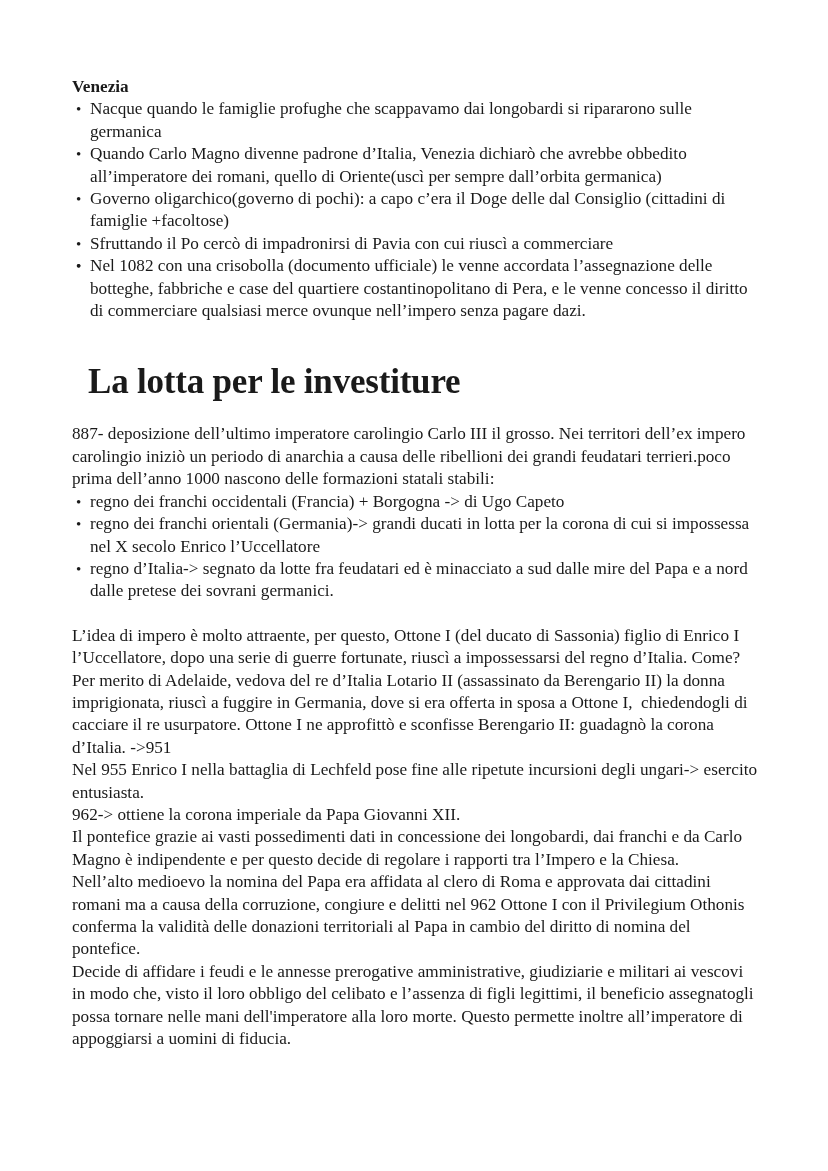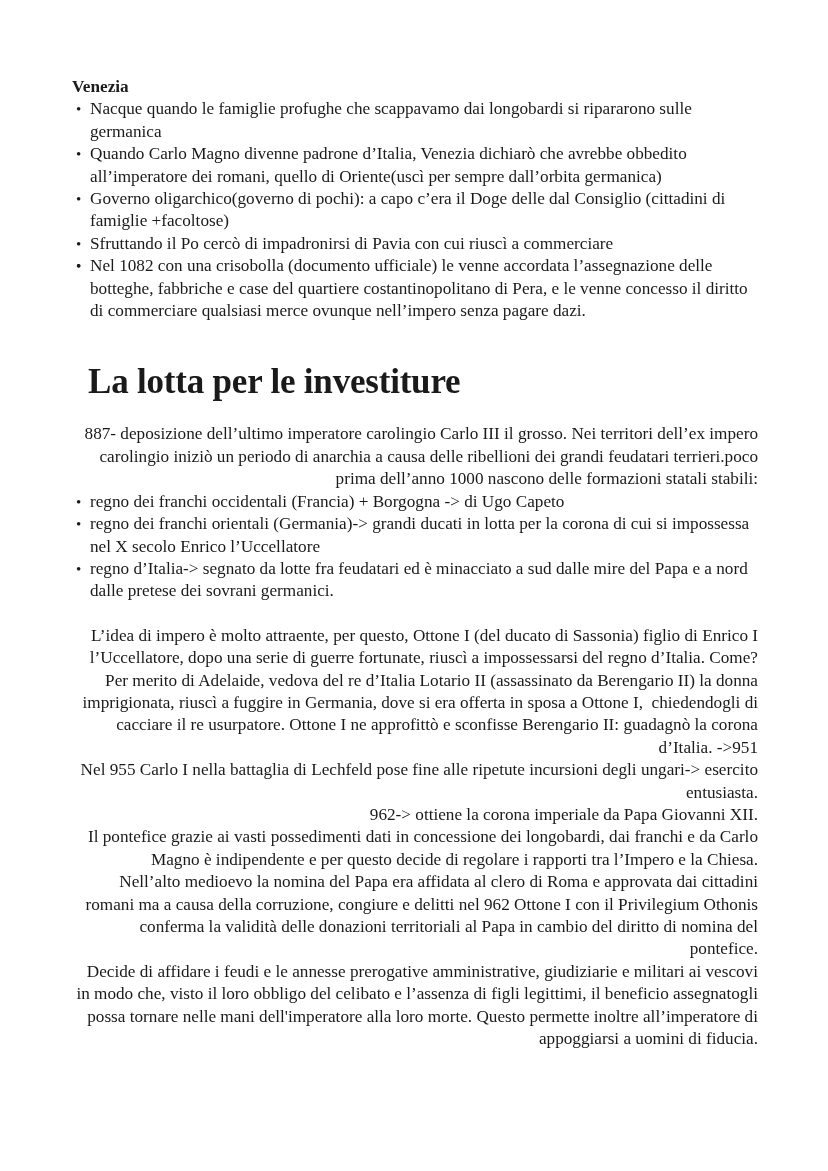--- a/index.html
+++ b/index.html
@@ -25,21 +25,21 @@
     overflow: hidden;
   }
   .doc-body {
     width: 686px;
   }
   
   .para {
     font-size: 17.2px;
     line-height: 22.4px;
     margin: 0;
-    text-align: right;
+    text-align: left;
     white-space: pre-wrap;
   }
   .subhead {
     font-size: 17.2px;
     line-height: 22.4px;
     font-weight: bold;
     margin: 0;
   }
   .title {
     font-size: 35px;
@@ -100,21 +100,21 @@
       <p class="para"><span>887- deposizione dell’ultimo imperatore carolingio Carlo III il grosso. Nei territori dell’ex impero carolingio iniziò un periodo di anarchia a causa delle ribellioni dei grandi feudatari terrieri.poco prima dell’anno 1000 nascono delle formazioni statali stabili:</span></p>
       <ul class="bullets">
           <li><span class="dot">•</span><span><span>regno dei franchi occidentali (Francia) + Borgogna -&gt; di Ugo Capeto</span></span></li>
           <li><span class="dot">•</span><span><span>regno dei franchi orientali (Germania)-&gt; grandi ducati in lotta per la corona di cui si impossessa nel X secolo Enrico l’Uccellatore</span></span></li>
           <li><span class="dot">•</span><span><span>regno d’Italia-&gt; segnato da lotte fra feudatari ed è minacciato a sud dalle mire del Papa e a nord dalle pretese dei sovrani germanici.</span></span></li>
         </ul>
       <div class="gap-blank"></div>
       <div>
           <p class="para"><span>L’idea di impero è molto attraente, per questo, Ottone I (del ducato di Sassonia) figlio di Enrico I l’Uccellatore, dopo una serie di guerre fortunate, riuscì a impossessarsi del regno d’Italia. Come?</span></p>
           <p class="para"><span>Per merito di </span><span class="bold">Adelaide</span><span>, vedova del re d’Italia Lotario II (assassinato da </span><span class="bold">Berengario II</span><span>) la donna imprigionata, riuscì a fuggire in Germania, dove si era offerta in sposa a Ottone I,  chiedendogli di cacciare il re usurpatore. Ottone I ne approfittò e sconfisse Berengario II: guadagnò la corona d’Italia. -&gt;951</span></p>
-          <p class="para"><span>Nel </span><span class="bold">955</span><span> Carlo I nella battaglia di </span><span class="bold">Lechfeld</span><span> pose fine alle ripetute incursioni degli ungari-&gt; esercito entusiasta.</span></p>
+          <p class="para"><span>Nel </span><span class="bold">955</span><span> Enrico I nella battaglia di </span><span class="bold">Lechfeld</span><span> pose fine alle ripetute incursioni degli ungari-&gt; esercito entusiasta.</span></p>
           <p class="para"><span class="bold">962</span><span>-&gt; ottiene la </span><span class="bold">corona imperiale</span><span> da Papa Giovanni XII.</span></p>
           <p class="para"><span>Il pontefice grazie ai vasti possedimenti dati in concessione dei longobardi, dai franchi e da Carlo Magno è indipendente e per questo decide di regolare i rapporti tra l’Impero e la Chiesa.</span></p>
           <p class="para"><span>Nell’alto medioevo la nomina del Papa era affidata al clero di Roma e approvata dai cittadini romani ma a causa della corruzione, congiure e delitti nel 962 Ottone I con il </span><span class="bold">Privilegium Othonis</span><span> conferma la validità delle donazioni territoriali al Papa in cambio del diritto di nomina del pontefice.</span></p>
           <p class="para"><span>Decide di affidare i feudi e le annesse prerogative amministrative, giudiziarie e militari ai </span><span class="bold">vescovi</span><span> in modo che, visto il loro obbligo del celibato e l’assenza di figli legittimi, il beneficio assegnatogli possa tornare nelle mani dell'imperatore alla loro morte. Questo permette inoltre all’imperatore di appoggiarsi a uomini di fiducia.</span></p>
         </div>
     </div>
 
   </div>
 </div>
 

